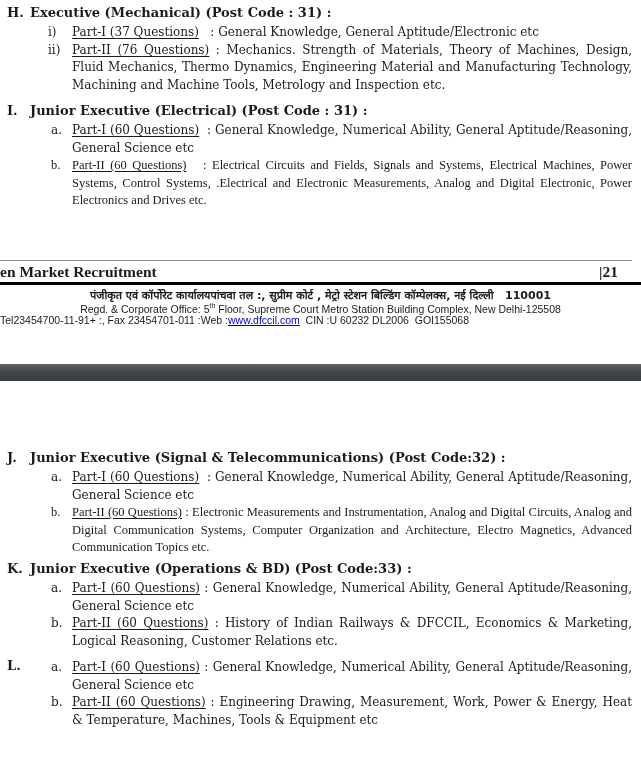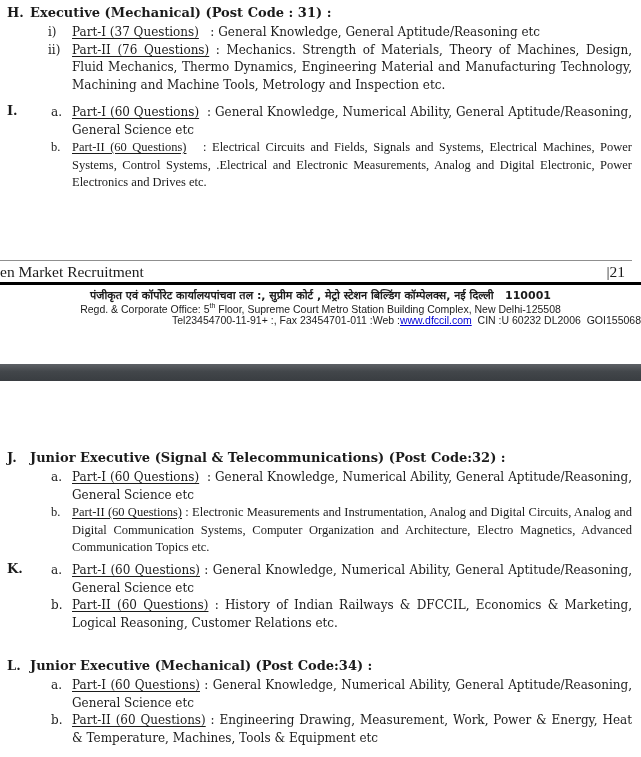--- a/index.html
+++ b/index.html
@@ -14,28 +14,28 @@
   .marker-roman { position:absolute; left:-24px; }
   .marker-alpha { position:absolute; left:-21px; }
   .part { text-decoration:underline; text-underline-offset:2px; }
   .times { font-family:"Liberation Serif", serif; font-size:12.5px; }
   .ws { white-space:pre-wrap; }
 
   
   .thin-rule  { position:absolute; top:260px; left:0; width:632px; height:0; border-top:1px solid #8f8f8f; }
   .runhead    { position:absolute; top:263px; left:0; width:632px; height:19px;
                 font-family:"Liberation Serif", serif; font-size:15.5px; }
-  .runhead-left { position:absolute; left:0; top:0; white-space:nowrap; }
-  .runhead-num  { position:absolute; right:7px; top:0; font-weight:normal; }
+  .runhead-left { position:absolute; left:0; top:0; white-space:nowrap;font-weight:bold; }
+  .runhead-num  { position:absolute; right:14px; top:0; font-weight:bold; }
   .thick-rule { position:absolute; top:282px; left:0; width:641px; height:3px; background:#000000; }
   .addr-hi { position:absolute; top:287px; left:0; width:641px; text-align:center;
              font-family:"DejaVu Sans", sans-serif; font-size:11px; font-weight:bold; }
   .addr-en { position:absolute; top:302px; left:0; width:641px; text-align:center;
              font-family:"Liberation Sans", sans-serif; font-size:10.5px; }
-  .tel-line { position:absolute; top:314px; left:0; width:641px; text-align:right;
+  .tel-line { position:absolute; top:314px; left:0; width:641px; text-align:left;
               font-family:"Liberation Sans", sans-serif; font-size:10.5px; }
   .addr-en sup { font-size:7px; }
   .weblink { color:#0000d4; text-decoration:underline; cursor:pointer; }
   .band { position:absolute; top:364px; left:0; width:641px; height:17px;
           background:linear-gradient(180deg,#5d6166 0%, #42464a 45%, #393d41 100%); }
 
   #sec-H { top:4px; }
   #sec-I { top:102px; }
   #sec-J { top:449px; }
   #sec-K { top:560px; }
@@ -45,30 +45,31 @@
 <body>
 
 <div id="page">
 
   <div class="section" id="sec-H">
     <div class="heading">
       <span class="letter">H.</span>
       <span>Executive (Mechanical) (Post Code : 31) :</span>
     </div>
     <div class="item">
-      <span class="marker-roman">i)</span><span class="part">Part-I (37 Questions)</span><span class="ws">   : </span><span>General Knowledge, General Aptitude/Reasoning etc</span>
+      <span class="marker-roman">i)</span><span class="part">Part-I (37 Questions)</span><span class="ws">   : </span><span>General Knowledge, General Aptitude/Electronic etc</span>
     </div>
     <div class="item">
       <span class="marker-roman">ii)</span><span class="part">Part-II (76 Questions)</span><span class="ws"> : </span><span>Mechanics. Strength of Materials, Theory of Machines, Design, Fluid Mechanics, Thermo Dynamics, Engineering Material and Manufacturing Technology, Machining and Machine Tools, Metrology and Inspection etc.</span>
     </div>
   </div>
 
   <div class="section" id="sec-I">
     <div class="heading">
       <span class="letter">I.</span>
+      <span>Junior Executive (Electrical) (Post Code : 31) :</span>
     </div>
     <div class="item">
       <span class="marker-alpha">a.</span><span class="part">Part-I (60 Questions)</span><span class="ws">  : </span><span>General Knowledge, Numerical Ability, General Aptitude/Reasoning, General Science etc</span>
     </div>
     <div class="item times">
       <span class="marker-alpha">b.</span><span class="part">Part-II (60 Questions)</span><span class="ws">   : </span><span>Electrical Circuits and Fields, Signals and Systems, Electrical Machines, Power Systems, Control Systems, .Electrical and Electronic Measurements, Analog and Digital Electronic, Power Electronics and Drives etc.</span>
     </div>
   </div>
 
   <div class="thin-rule"></div>
@@ -96,33 +97,33 @@
       <span class="marker-alpha">a.</span><span class="part">Part-I (60 Questions)</span><span class="ws">  : </span><span>General Knowledge, Numerical Ability, General Aptitude/Reasoning, General Science etc</span>
     </div>
     <div class="item times">
       <span class="marker-alpha">b.</span><span class="part">Part-II (60 Questions)</span><span class="ws"> : </span><span>Electronic Measurements and Instrumentation, Analog and Digital Circuits, Analog and Digital Communication Systems, Computer Organization and Architecture, Electro Magnetics, Advanced Communication Topics etc.</span>
     </div>
   </div>
 
   <div class="section" id="sec-K">
     <div class="heading">
       <span class="letter">K.</span>
+      <span>Junior Executive (Operations &amp; BD) (Post Code:33) :</span>
     </div>
     <div class="item">
       <span class="marker-alpha">a.</span><span class="part">Part-I (60 Questions)</span><span class="ws"> : </span><span>General Knowledge, Numerical Ability, General Aptitude/Reasoning, General Science etc</span>
     </div>
     <div class="item">
       <span class="marker-alpha">b.</span><span class="part">Part-II (60 Questions)</span><span class="ws"> : </span><span>History of Indian Railways &amp; DFCCIL, Economics &amp; Marketing, Logical Reasoning, Customer Relations etc.</span>
     </div>
   </div>
 
   <div class="section" id="sec-L">
     <div class="heading">
       <span class="letter">L.</span>
-      <span>Junior Executive (Mechanical) (Post Code:34) :</span>
     </div>
     <div class="item">
       <span class="marker-alpha">a.</span><span class="part">Part-I (60 Questions)</span><span class="ws"> : </span><span>General Knowledge, Numerical Ability, General Aptitude/Reasoning, General Science etc</span>
     </div>
     <div class="item">
       <span class="marker-alpha">b.</span><span class="part">Part-II (60 Questions)</span><span class="ws"> : </span><span>Engineering Drawing, Measurement, Work, Power &amp;  Energy, Heat &amp; Temperature, Machines, Tools &amp; Equipment etc</span>
     </div>
   </div>
 
 </div>

